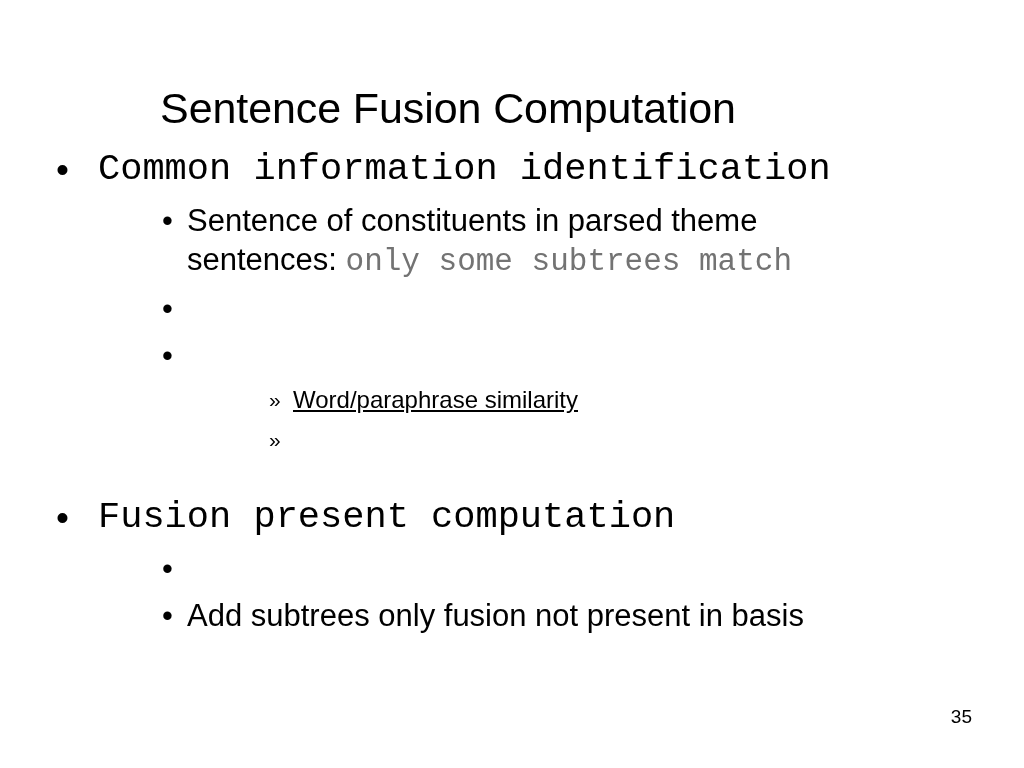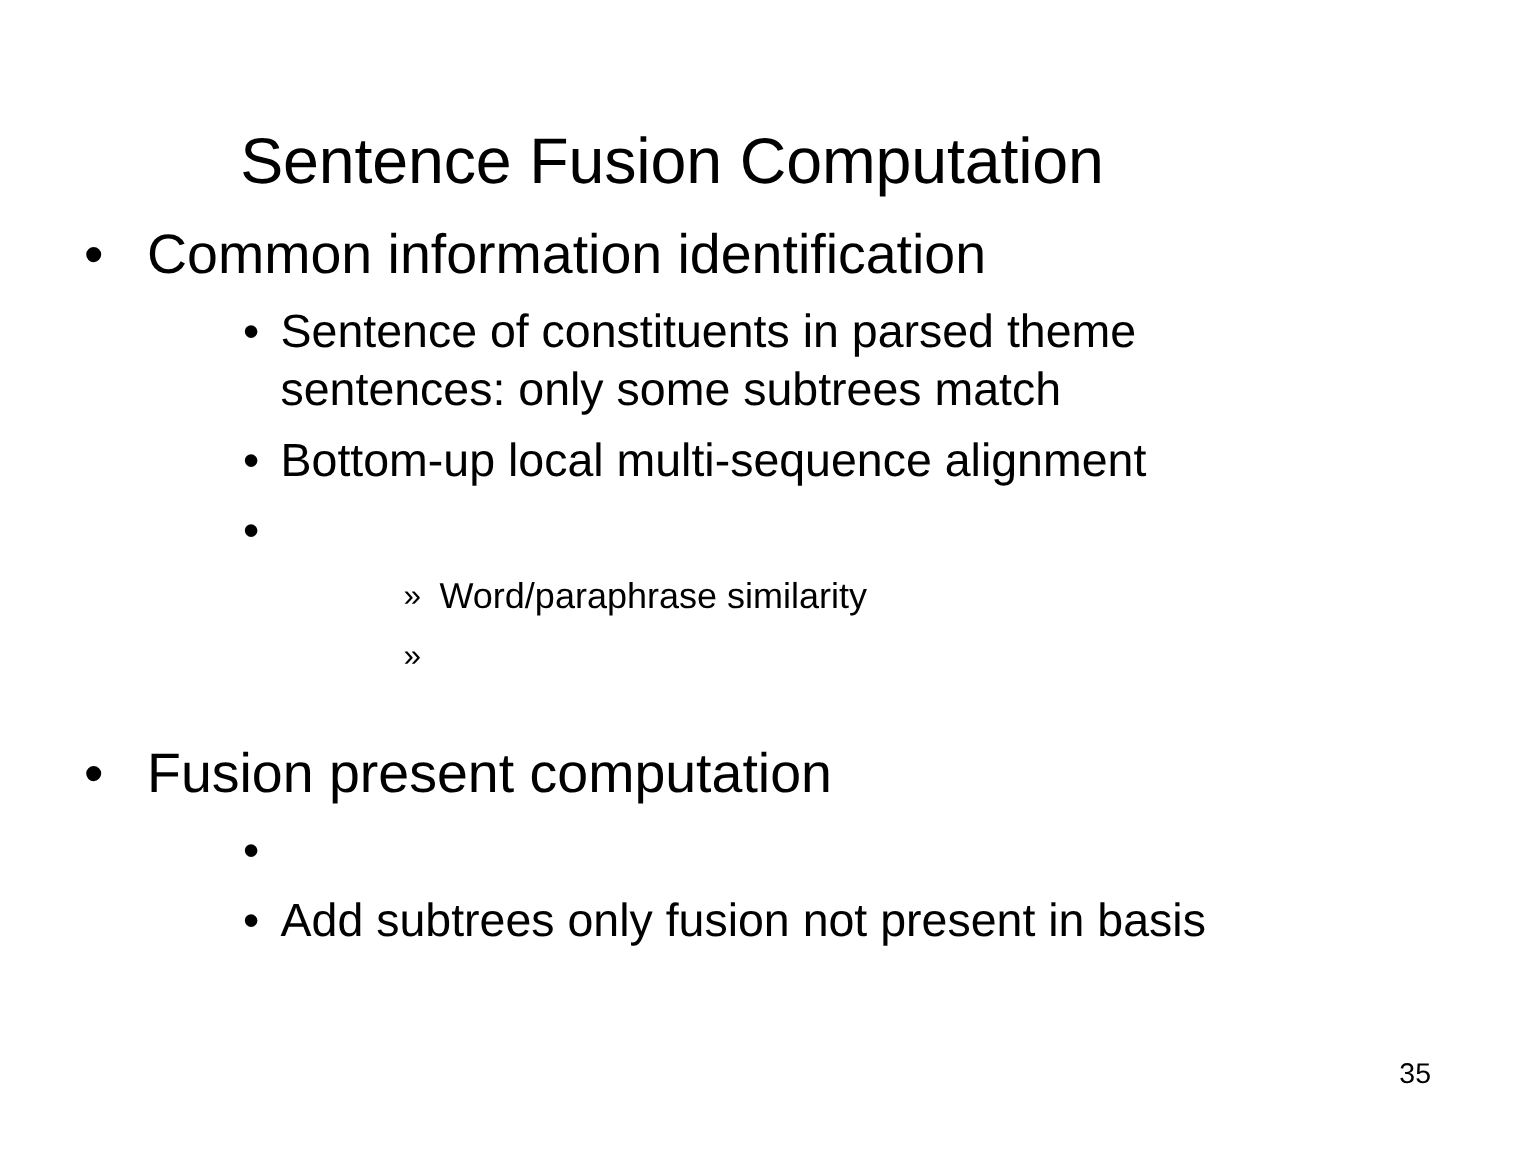--- a/index.html
+++ b/index.html
@@ -58,20 +58,21 @@
   }
   .lvl1 .marker {
     width: 42px;
     flex: 0 0 42px;
     font-size: 37px;
     line-height: 1.17;
     text-align: left;
   }
   .lvl1 .btext {
     flex: 1 1 auto;
+    font-family: Liberation Mono, monospace;
   }
 
   .lvl1.second-group {
     margin-top: 41px;
   }
 
   
   .lvl2 {
     padding-left: 162px;
     font-size: 31px;
@@ -103,33 +104,35 @@
     margin-top: 10px;
   }
   .lvl3 .marker {
     width: 24px;
     flex: 0 0 24px;
     font-size: 21px;
     line-height: 1.42;
   }
   .lvl3 .btext {
     flex: 1 1 auto;
+    text-decoration: underline;
   }
   .lvl3.tight {
     margin-top: 9px;
   }
 
   .highlight-red {
-    color: #000000;
+    color: #737373;
+    font-family: Liberation Mono, monospace;
   }
 
   
   .page-number {
     position: absolute;
-    right: 70px;
+    right: 52px;
     bottom: 42px;
     font-size: 19px;
     line-height: 1;
     color: #000000;
   }
 </style>
 </head>
 <body>
 
 <div class="slide">
@@ -143,21 +146,20 @@
       <span class="btext">Common information identification</span>
     </div>
 
     <div class="bullet-row lvl2 first-sub">
       <span class="marker">•</span>
       <span class="btext"><span>Sentence of constituents in parsed theme sentences: </span><span class="highlight-red">only some subtrees match</span></span>
     </div>
 
     <div class="bullet-row lvl2 tight">
       <span class="marker">•</span>
-      <span class="btext">Bottom-up local multi-sequence alignment</span>
     </div>
 
     <div class="bullet-row lvl2 tight">
       <span class="marker">•</span>
     </div>
 
     <div class="bullet-row lvl3">
       <span class="marker">»</span>
       <span class="btext">Word/paraphrase similarity</span>
     </div>

